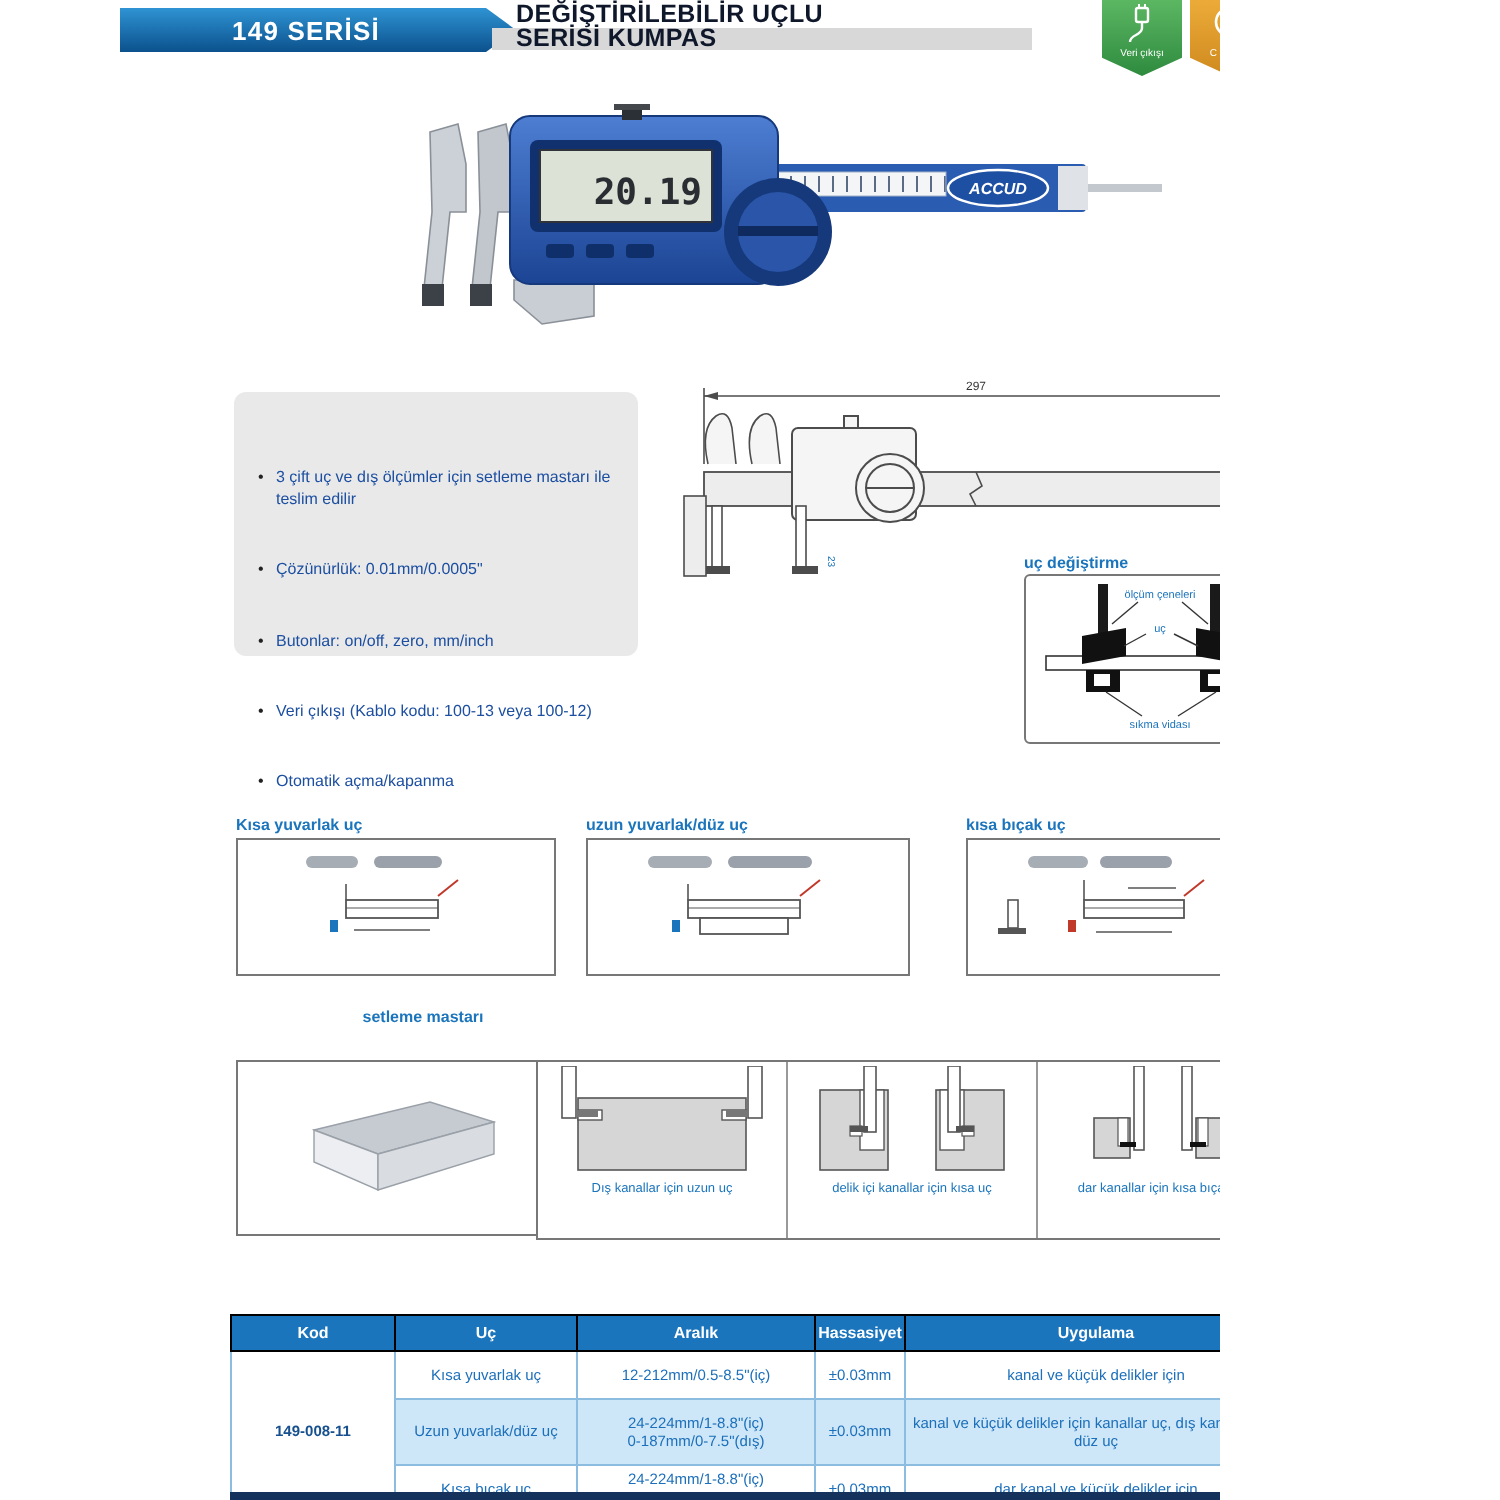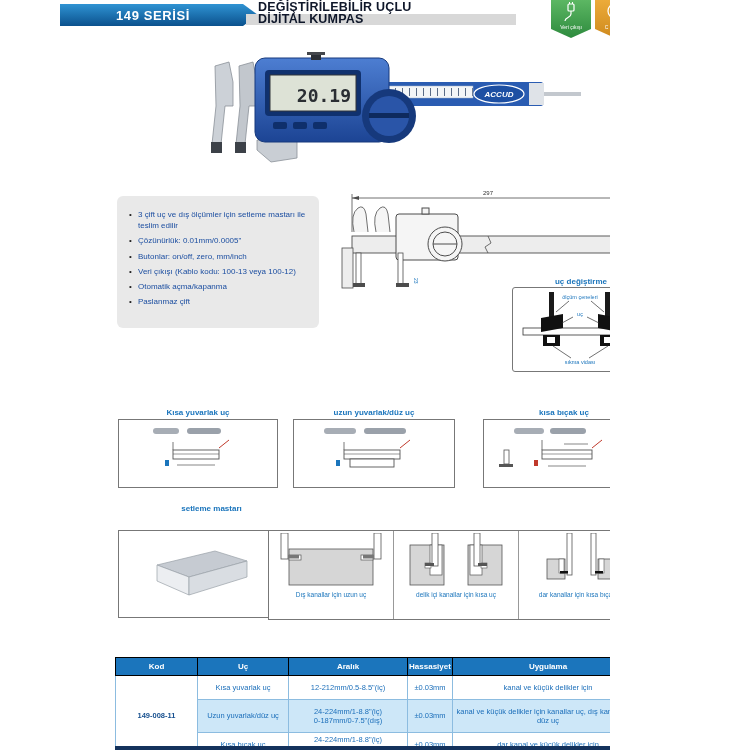--- a/index.html
+++ b/index.html
@@ -19,25 +19,25 @@
   .pennant{width:40px;height:38px;display:flex;flex-direction:column;align-items:center;
     clip-path:polygon(0 0,100% 0,100% 76%,50% 100%,0 76%);}
   .pennant.green{background:linear-gradient(180deg,#5cb763,#2e8b3e);}
   .pennant.orange{background:linear-gradient(180deg,#ecab39,#cf8a1e);}
   .pennant .plabel{font-size:5px;color:#fff;margin-top:0px;white-space:nowrap;}
 
   
   .features{left:117px;top:196px;width:202px;height:132px;background:#e9e9e9;border-radius:6px;
     padding:13px 8px 0 12px;box-sizing:border-box;}
   .features ul{margin:0;padding:0;list-style:none;}
-  .features li{font-size:8px;color:#1d4fa1;line-height:1.4;margin-bottom:4px;padding-left:9px;position:relative;}
+  .features li{font-size:8px;color:#1d4fa1;line-height:1.4;margin-bottom:4px;padding-left:9px;position:relative;margin-top:24px;}
   .features li::before{content:"•";position:absolute;left:0;top:0;color:#222;}
 
   
-  .sec-label{font-size:8px;font-weight:bold;color:#1b75bc;text-align:center;}
+  .sec-label{font-size:8px;font-weight:bold;color:#1b75bc;}
   .box{border:1.5px solid #777;background:#fff;box-sizing:border-box;}
   .tipchange-box{left:512px;top:287px;width:138px;height:85px;border-radius:3px;}
   .tipbox1{left:118px;top:419px;width:160px;height:69px;}
   .tipbox2{left:293px;top:419px;width:162px;height:69px;}
   .tipbox3{left:483px;top:419px;width:162px;height:69px;}
   .masterbox{left:118px;top:530px;width:165px;height:88px;}
   .groovebox{left:268px;top:530px;width:377px;height:90px;display:flex;}
   .gpanel{flex:1;display:flex;flex-direction:column;align-items:center;justify-content:flex-start;padding-top:2px;box-sizing:border-box;}
   .gpanel + .gpanel{border-left:1.5px solid #999;}
   .gcaption{font-size:6.5px;color:#1b75bc;text-align:center;line-height:1.25;padding:0 4px;}
@@ -63,21 +63,21 @@
 <body>
 
 <div class="page">
 
   <div class="abs banner">
     <span>149 SERİSİ</span>
   </div>
   <div class="abs gray-band"></div>
   <div class="abs doc-title">
     <div>DEĞİŞTİRİLEBİLİR UÇLU</div>
-    <div>DİJİTAL KUMPAS</div>
+    <div>SERİSİ KUMPAS</div>
   </div>
   <div class="abs badges">
     <div class="pennant green">
       <svg width="22" height="24" viewBox="0 0 22 24">
         <rect x="8" y="4" width="6" height="7" rx="1" fill="none" stroke="#fff" stroke-width="1.2"></rect>
         <line x1="9.5" y1="2" x2="9.5" y2="4" stroke="#fff" stroke-width="1"></line>
         <line x1="12.5" y1="2" x2="12.5" y2="4" stroke="#fff" stroke-width="1"></line>
         <path d="M11 11 v3 c0 4 -6 3 -6 7" fill="none" stroke="#fff" stroke-width="1.2"></path>
       </svg>
       <span class="plabel">Veri çıkışı</span>

